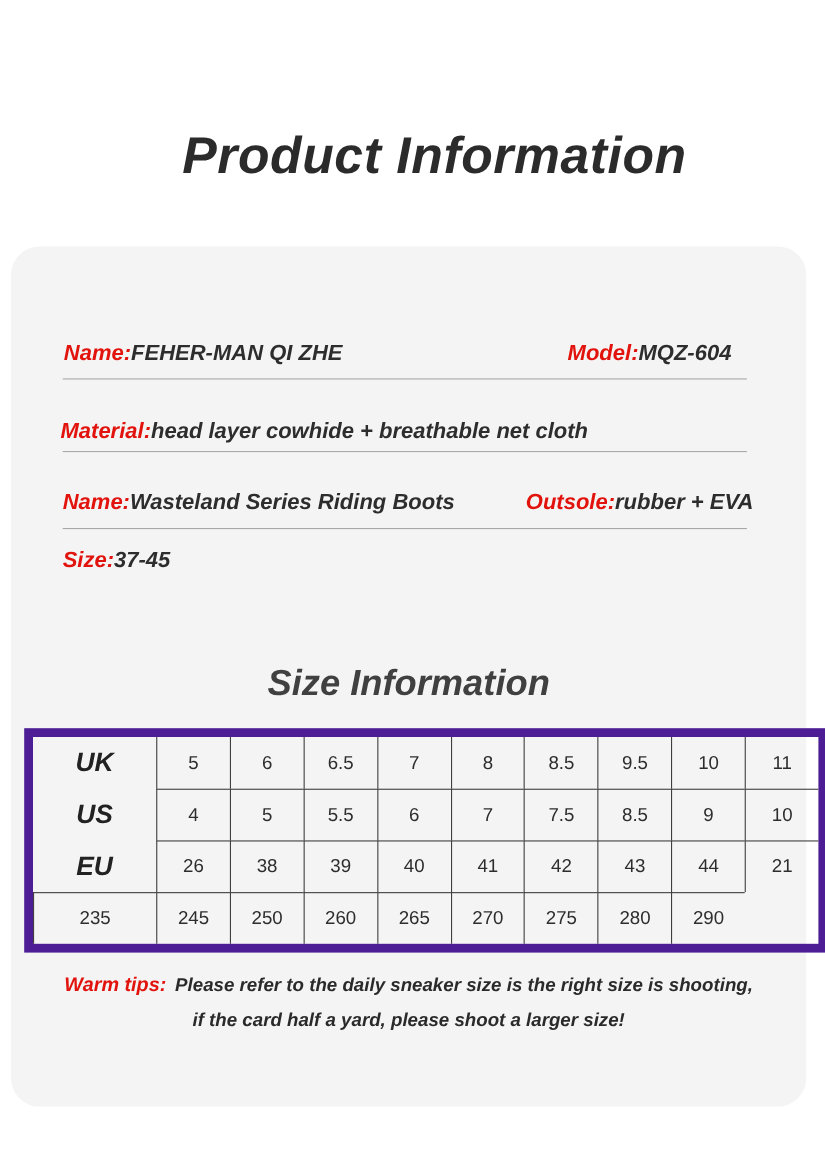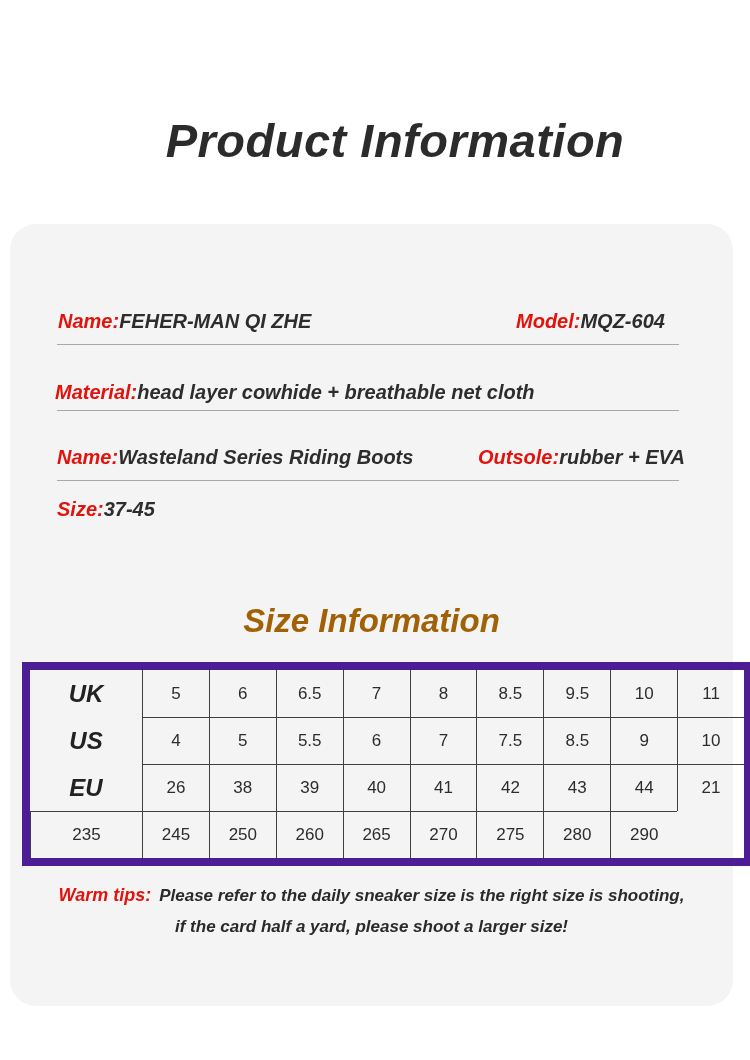--- a/index.html
+++ b/index.html
@@ -54,21 +54,21 @@
   .f-outsole { top: 220px; left: 468px; }
   .sep-3     { top: 256px; }
   .f-size    { top: 272px; left: 47px; }
   .size-title {
     position: absolute;
     top: 378px; left: 0; width: 723px;
     text-align: center;
     font-size: 33px;
     font-weight: bold;
     font-style: italic;
-    color: #a16207;
+    color: #404040;
     white-space: nowrap;
   }
   .size-table {
     position: absolute;
     left: 12px; top: 438px;
     width: 730px;
     box-sizing: border-box;
     display: grid;
     grid-template-columns: 112px repeat(9, 1fr);
     grid-auto-rows: 47px;

